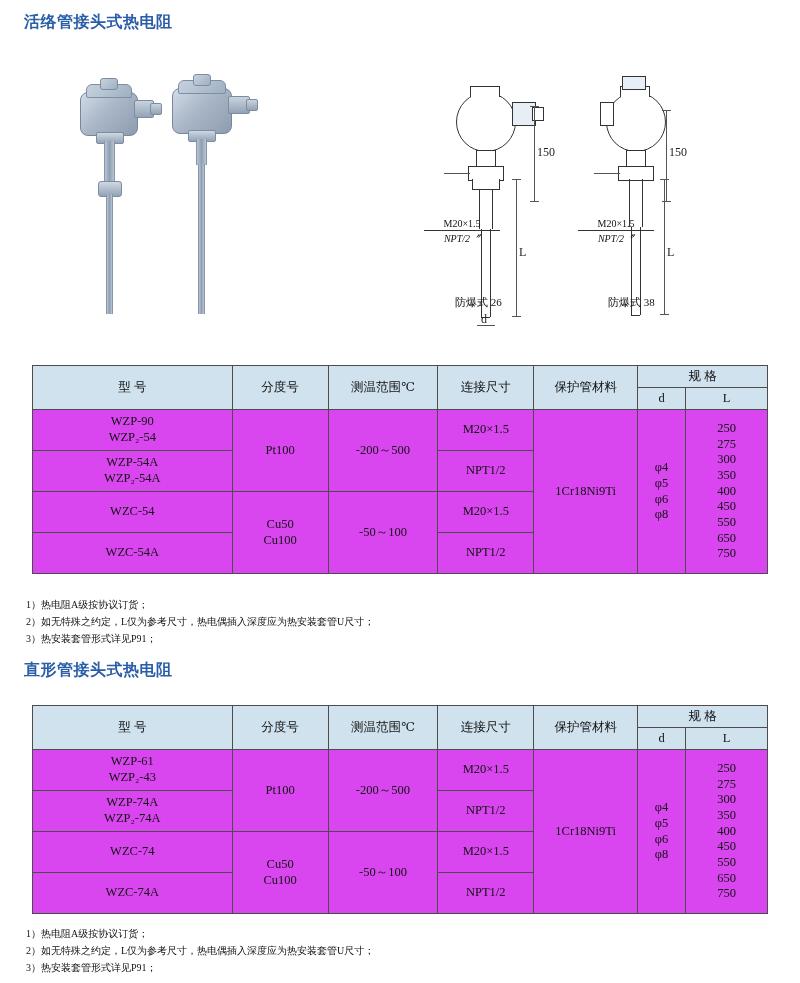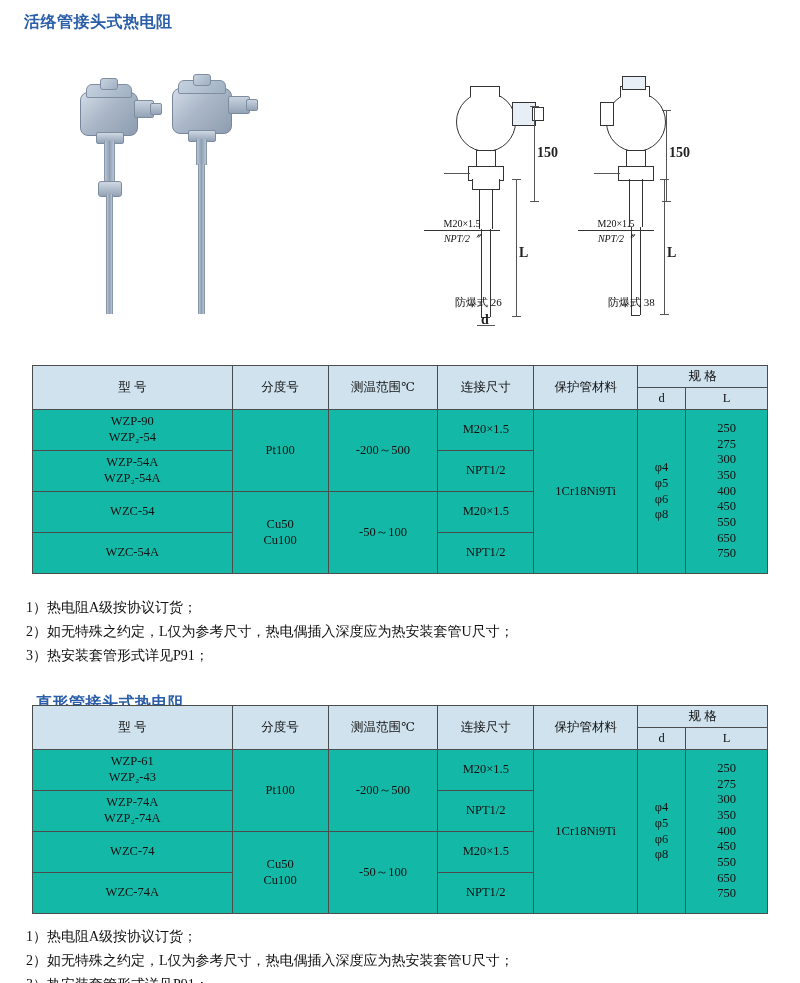--- a/index.html
+++ b/index.html
@@ -22,21 +22,21 @@
   }
   .section-title {
     position: absolute;
     font-family: "Liberation Sans", "DejaVu Sans", sans-serif;
     font-weight: bold;
     font-size: 16px;
     color: #2b5ea8;
     letter-spacing: 0.5px;
   }
   #title-1 { left: 24px; top: 12px; }
-  #title-2 { left: 36px; top: 660px; margin-top: 33px; }
+  #title-2 { left: 24px; top: 660px; }
 
   
   .figure-area {
     position: absolute;
     left: 0; top: 40px;
     width: 800px; height: 310px;
   }
   .probe {
     position: absolute;
   }
@@ -70,24 +70,23 @@
     border: 1px solid #7d8c9f;
     border-radius: 2px;
   }
   .dim-line {
     position: absolute;
     background: #555;
   }
   .dim-text {
     position: absolute;
     font-family: "Liberation Serif", serif;
-    font-size: 14px;
+    font-size: 12px;
     color: #222;
     white-space: nowrap;
-    font-weight: bold;
   }
   .caption {
     position: absolute;
     font-family: "Liberation Serif", serif;
     font-size: 11px;
     color: #111;
     white-space: nowrap;
   }
   .thread-label {
     position: absolute;
@@ -100,21 +99,21 @@
   .thread-label .top { display: block; border-bottom: 1px solid #333; padding-bottom: 1px;}
   .thread-label .bot { display: block; padding-top: 1px; font-style: italic;}
 
   
   table.spec {
     position: absolute;
     border-collapse: collapse;
     font-family: "Liberation Serif", "DejaVu Serif", serif;
     font-size: 12.5px;
     color: #111;
-    background: #14b8a6;
+    background: #d946ef;
   }
   table.spec th, table.spec td {
     border: 1px solid #4c4c4c;
     text-align: center;
     vertical-align: middle;
     padding: 2px 3px;
     line-height: 1.25;
   }
   table.spec thead th {
     background: #cfe2ee;
@@ -125,21 +124,21 @@
   #table-2 { left: 32px; top: 705px; width: 736px; }
   .model-cell { height: 36px; }
   .sizes-cell {
     font-size: 12.5px;
     line-height: 1.45;
     padding: 4px 2px;
   }
   .notes {
     position: absolute;
     font-family: "Liberation Serif", serif;
-    font-size: 14px;
+    font-size: 10px;
     color: #111;
     line-height: 1.7;
     white-space: nowrap;
   }
   #notes-1 { left: 26px; top: 596px; }
   #notes-2 { left: 26px; top: 925px; }
 </style>
 </head>
 <body>
 

